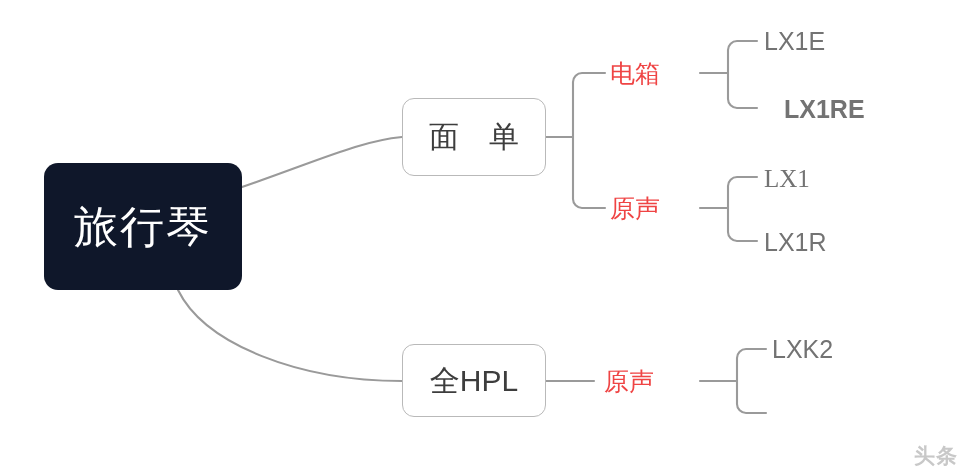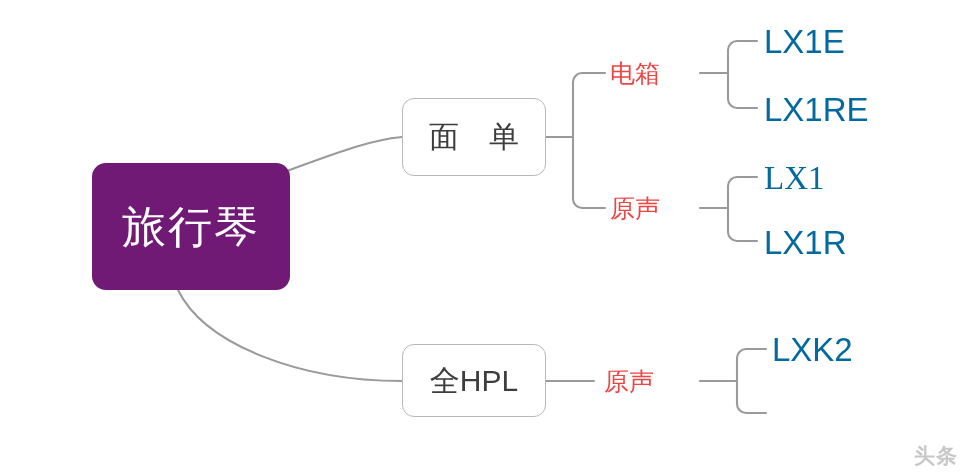--- a/index.html
+++ b/index.html
@@ -27,26 +27,25 @@
   }
 
   
   .root-node {
     position: absolute;
     left: 44px;
     top: 163px;
     width: 198px;
     height: 127px;
     border-radius: 14px;
-    background: #701a75;
+    background: #0f172a;
     display: flex;
     align-items: center;
     justify-content: center;
     box-sizing: border-box;
-    margin-left: 48px;
   }
   .root-node .label {
     color: #ffffff;
     font-size: 44px;
     letter-spacing: 2px;
     line-height: 1;
     font-weight: 400;
     white-space: nowrap;
   }
 
@@ -87,22 +86,22 @@
     color: #ef4444;
     font-size: 25px;
     line-height: 1;
     white-space: nowrap;
     transform: translateY(-50%);
   }
 
   
   .leaf-node {
     position: absolute;
-    color: #0369a1;
-    font-size: 33px;
+    color: #737373;
+    font-size: 25px;
     line-height: 1;
     white-space: nowrap;
     transform: translateY(-50%);
   }
 
   
   #watermark {
     position: absolute;
     right: 12px;
     bottom: 8px;
@@ -173,21 +172,21 @@
   </div>
 
   <div class="plain-node" style="left:604px; top:381px;">
     <span>原声</span>
   </div>
 
   <div class="leaf-node" style="left:764px; top:41px;">
     <span>LX1E</span>
   </div>
 
-  <div class="leaf-node" style="left:764px; top:109px;">
+  <div class="leaf-node" style="left:784px; top:109px;font-weight:bold;">
     <span>LX1RE</span>
   </div>
 
   <div class="leaf-node" style="left:764px; top:178px;font-family:Liberation Serif, serif;">
     <span>LX1</span>
   </div>
 
   <div class="leaf-node" style="left:764px; top:242px;">
     <span>LX1R</span>
   </div>

